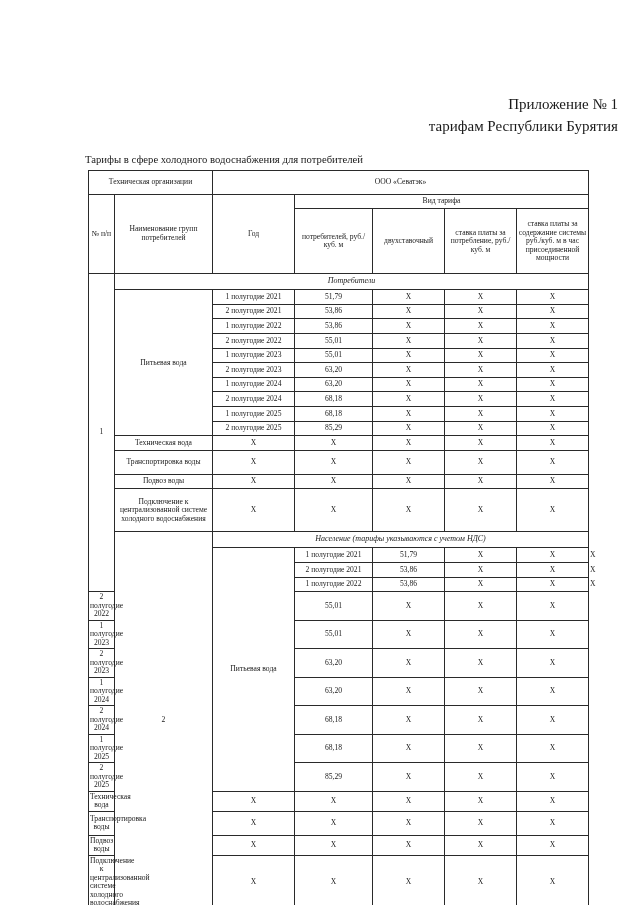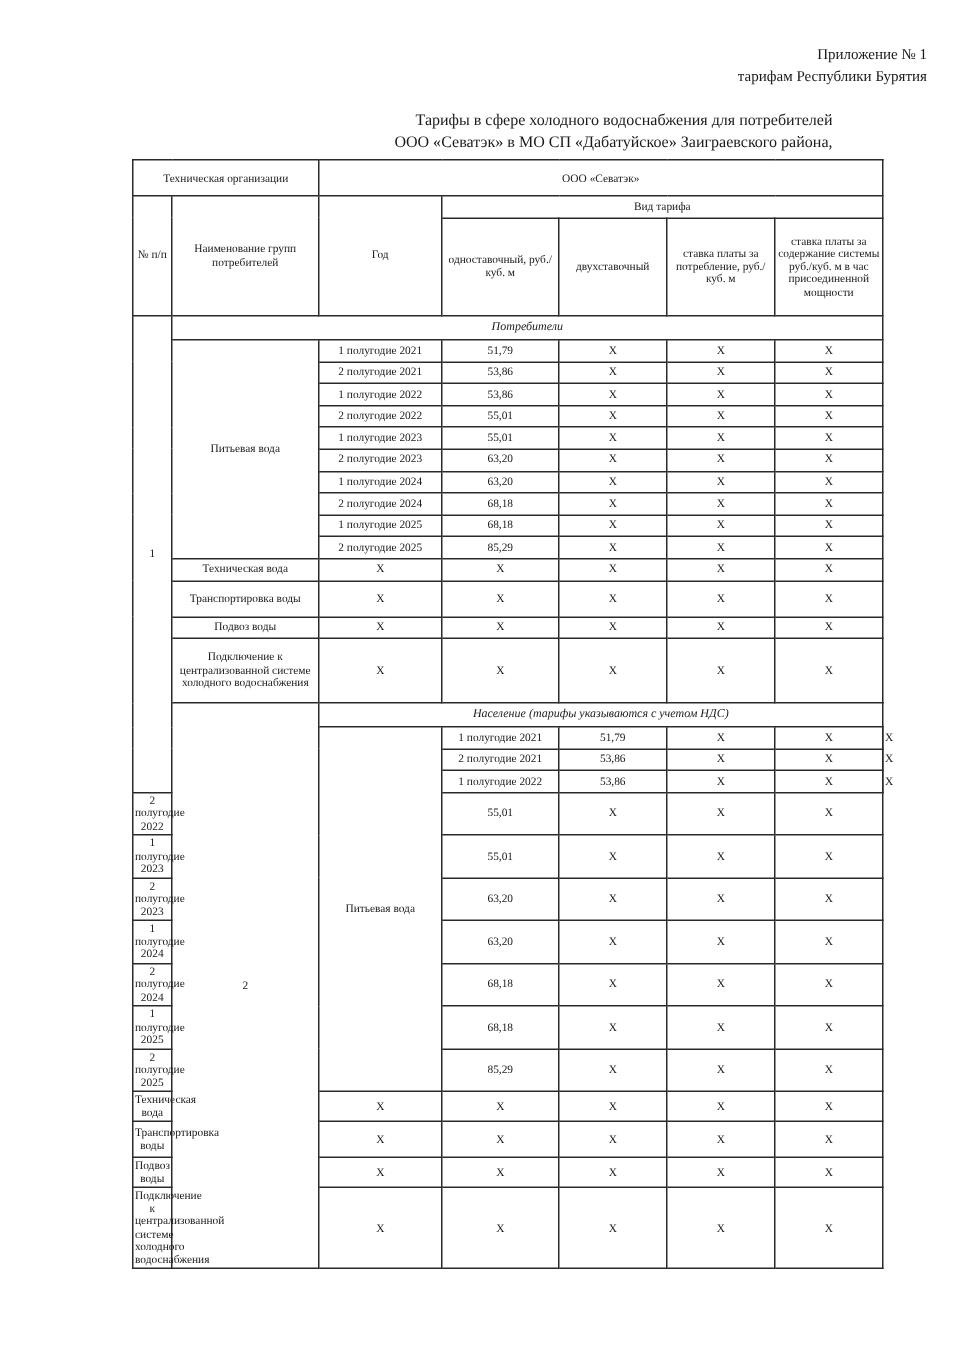--- a/index.html
+++ b/index.html
@@ -18,32 +18,32 @@
   .page {
     position: relative;
     width: 640px;
     height: 905px;
     padding: 0;
     box-sizing: border-box;
   }
 
   
   .doc-header {
-    margin: 30px 22px 0 0;
+    margin: 94px 22px 0 0;
     text-align: right;
-    font-size: 10px;
+    font-size: 15px;
     line-height: 1.45;
   }
   .doc-header div { white-space: nowrap; }
 
   
   .doc-title {
     margin: 14px auto 0 auto;
     width: 470px;
-    text-align: right;
+    text-align: left;
     font-size: 10.7px;
     line-height: 1.42;
   }
 
   
   table.tariff {
     border-collapse: collapse;
     table-layout: fixed;
     margin: 3px 0 0 88px;
     width: 500px;
@@ -81,21 +81,20 @@
 
 <div class="page">
 
   <div class="doc-header">
     <div>Приложение № 1</div>
     <div>тарифам Республики Бурятия</div>
   </div>
 
   <div class="doc-title">
     <div>Тарифы в сфере холодного водоснабжения для потребителей</div>
-    <div>ООО «Севатэк» в МО СП «Дабатуйское» Заиграевского района,</div>
   </div>
 
   <table class="tariff">
     <colgroup>
       <col class="c-num">
         <col class="c-group">
         <col class="c-year">
       <col class="c-one">
         <col class="c-two">
         <col class="c-rate">
@@ -106,21 +105,21 @@
           <td colspan="2" class="row-h2">Техническая организации</td>
           <td colspan="5">ООО «Севатэк»</td>
         </tr>
         <tr>
           <td rowspan="2">№ п/п</td>
           <td rowspan="2">Наименование групп потребителей</td>
           <td rowspan="2">Год</td>
           <td colspan="4" class="row-h">Вид тарифа</td>
         </tr>
         <tr>
-          <td class="hdr-tall">одноставочный, руб./ куб. м</td>
+          <td class="hdr-tall">потребителей, руб./ куб. м</td>
           <td>двухставочный</td>
           <td>ставка платы за потребление, руб./ куб. м</td>
           <td>ставка платы за содержание системы руб./куб. м в час присоединенной мощности</td>
         </tr>
         <tr>
           <td rowspan="19">1</td>
           <td colspan="6" class="sect-label sect-row">Потребители</td>
         </tr>
         <tr>
           <td rowspan="10">Питьевая вода</td>

